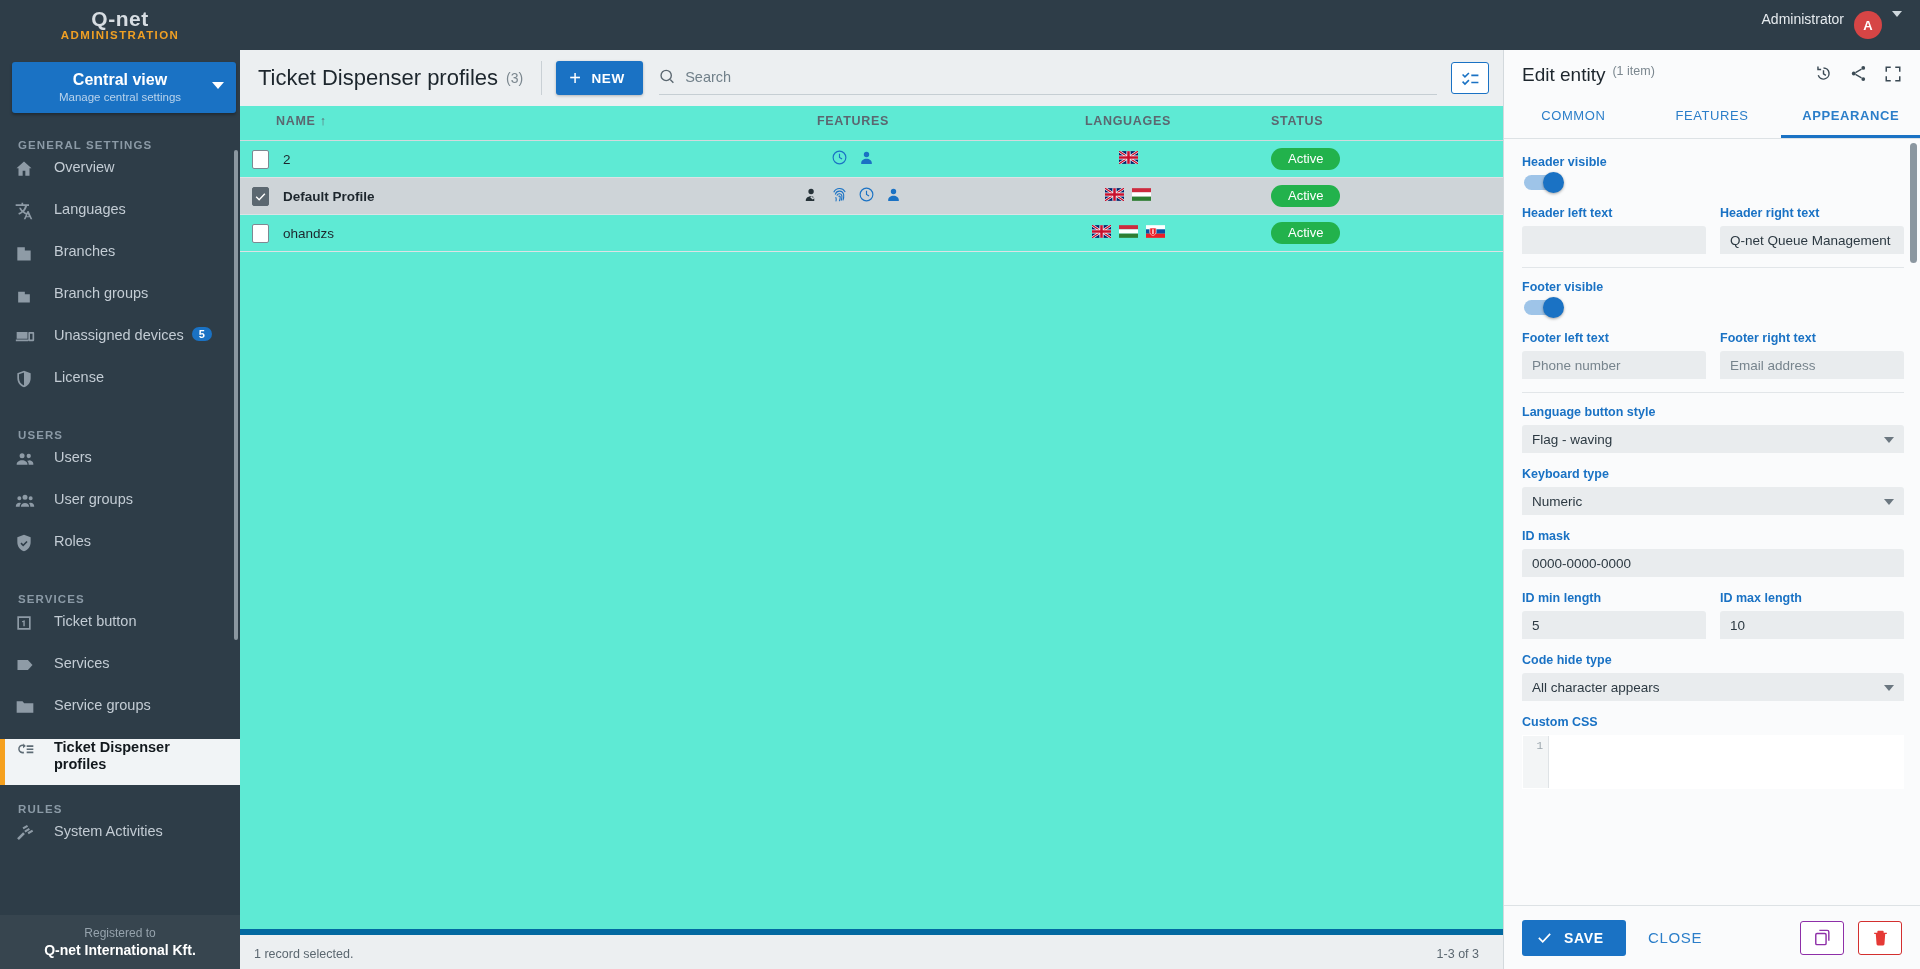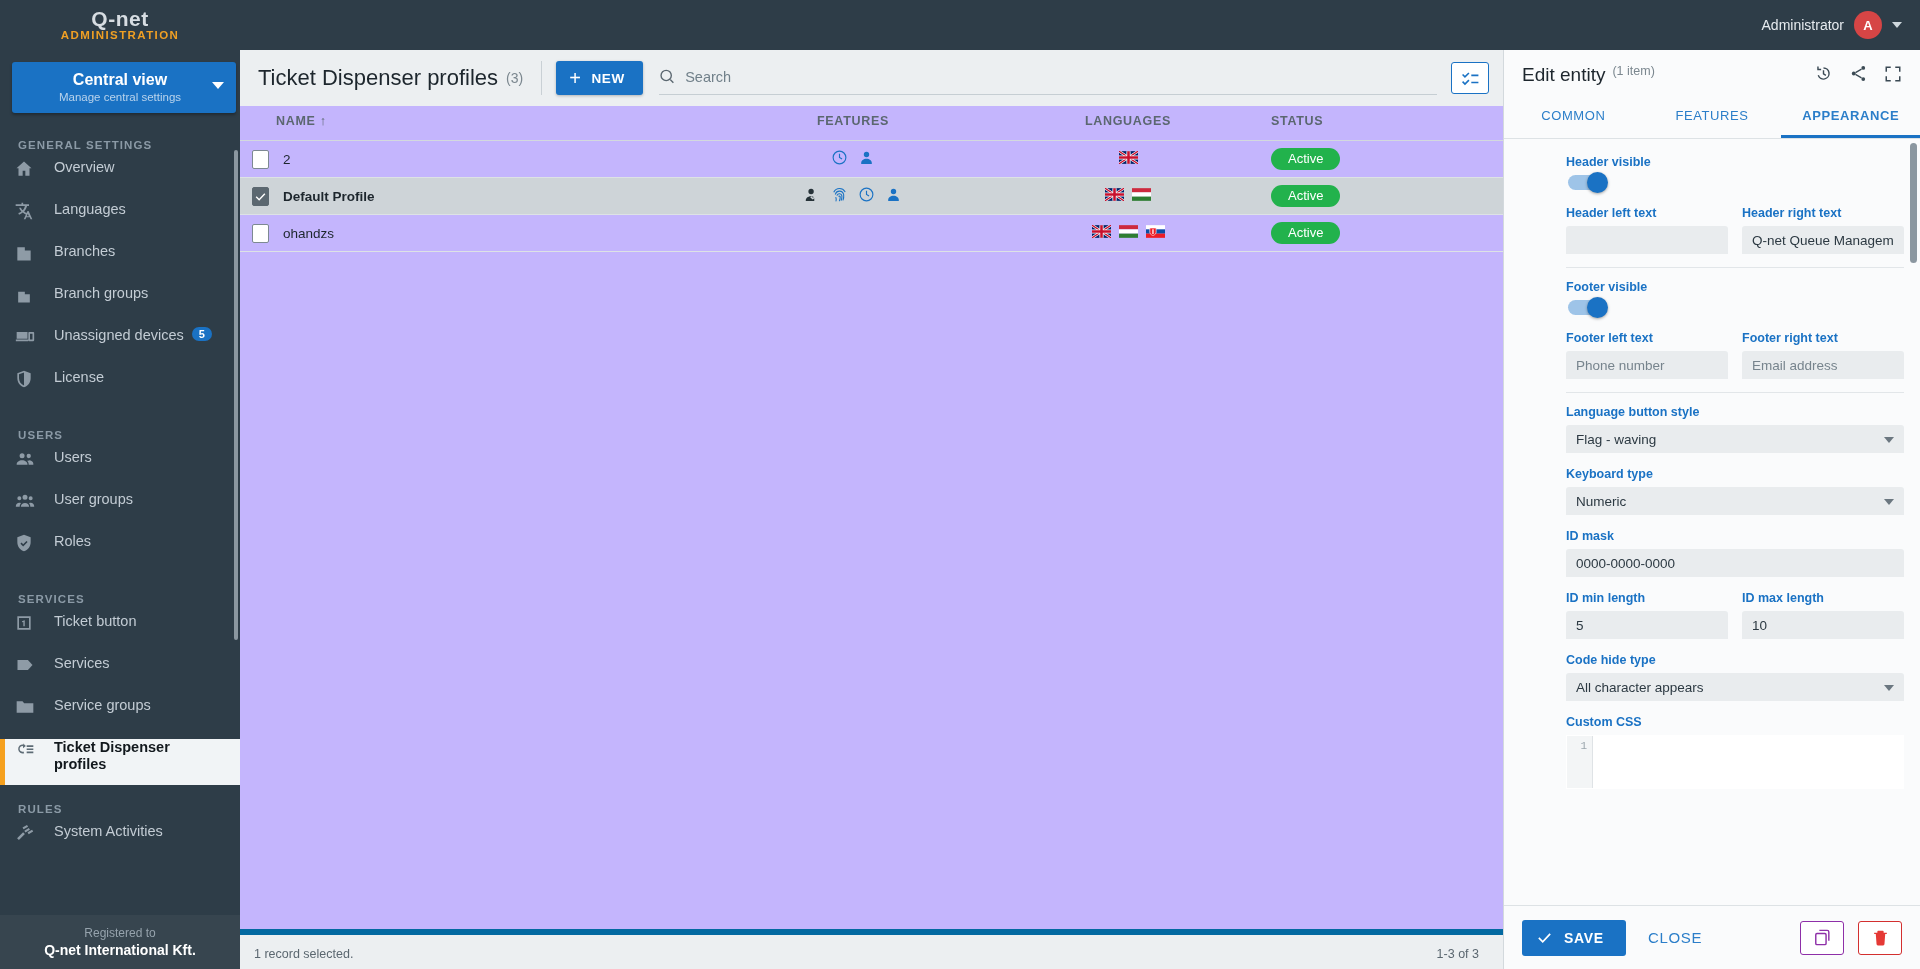--- a/index.html
+++ b/index.html
@@ -22,21 +22,21 @@
   .brand-logo {
     font-size: 21px; font-weight: bold; color: #d7dde2; letter-spacing: .5px;
     line-height: 20px;
   }
   .brand-sub {
     font-size: 11.5px; font-weight: bold; color: #f0a024; letter-spacing: 1.4px;
     line-height: 13px;
   }
   .topbar-spacer { flex: 1; }
   .topbar-user {
-    display: flex; align-items: center; gap: 10px; padding-right: 18px;
+    display: flex; gap: 10px; padding-right: 18px;
     color: #e6ebef; font-size: 14px;
   }
   .avatar {
     width: 28px; height: 28px; border-radius: 50%; background: #d64545;
     color: #fff; font-size: 13px; display: flex; align-items: center;
     justify-content: center; font-weight: 600;
   }
   .caret-down {
     width: 0; height: 0; border-left: 5px solid transparent;
     border-right: 5px solid transparent; border-top: 6px solid #cfd8dd;
@@ -126,21 +126,21 @@
   }
   .search-input::placeholder { color: #71808a; }
   .btn-selectall {
     width: 38px; height: 32px; border: 1px solid #1a72c4; border-radius: 3px;
     background: #fff; display: flex; align-items: center; justify-content: center;
     cursor: pointer; margin-left: 14px;
   }
   
   .table-wrap {
     position: absolute; top: 56px; left: 0; right: 0; bottom: 40px;
-    background: #c4b5fd; overflow: hidden;
+    background: #5eead4; overflow: hidden;
   }
   table { width: 100%; border-collapse: collapse; }
   thead th {
     font-size: 12.5px; font-weight: bold; color: #5b6770; letter-spacing: .7px;
     text-align: left; padding: 8px 0 12px 0; border-bottom: 1px solid #d3d9dd;
   }
   th.c-name { padding-left: 36px; }
   th.c-feat { text-align: center; width: 300px; }
   th.c-lang { text-align: center; width: 250px; }
   th.c-status { width: 250px; padding-left: 18px; }
@@ -187,21 +187,21 @@
   .tabs {
     display: flex; margin-top: 12px; border-bottom: 1px solid #dde2e5;
   }
   .tab {
     flex: 1; text-align: center; font-size: 13px; color: #2b7ec9;
     letter-spacing: .6px; padding: 10px 0 12px 0; cursor: pointer;
     font-weight: 400;
   }
   .tab.active { border-bottom: 3px solid #1a72c4; font-weight: bold; }
   .panel-body {
-    flex: 1; overflow: hidden; padding: 16px 16px 0 18px; position: relative; margin-left: 44px;
+    flex: 1; overflow: hidden; padding: 16px 16px 0 18px; position: relative;
   }
   .panel-scrollbar {
     position: absolute; right: 3px; top: 4px; width: 7px; height: 120px;
     background: #8b97a0; border-radius: 4px;
   }
   .fld-label {
     font-size: 12.5px; font-weight: bold; color: #1a72c4; margin-bottom: 6px;
   }
   .row2 { display: flex; gap: 14px; }
   .row2 > div { flex: 1; min-width: 0; }

